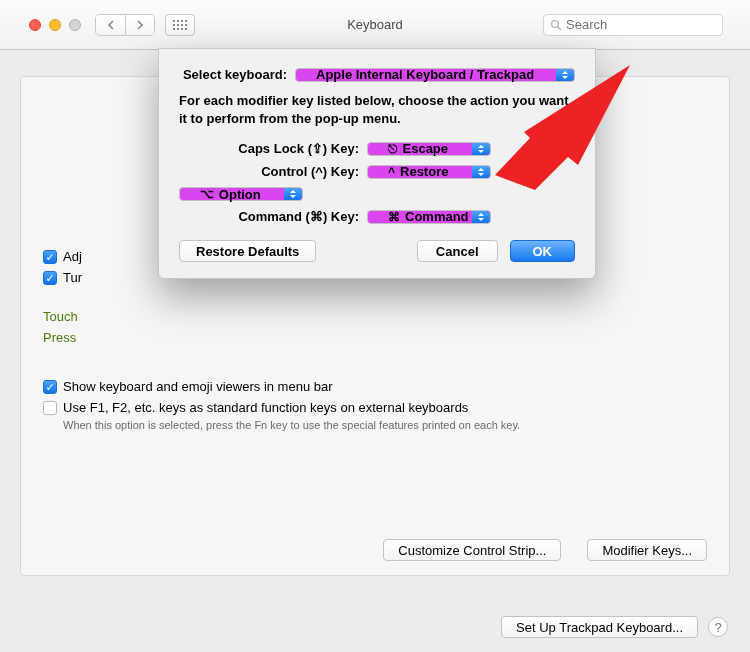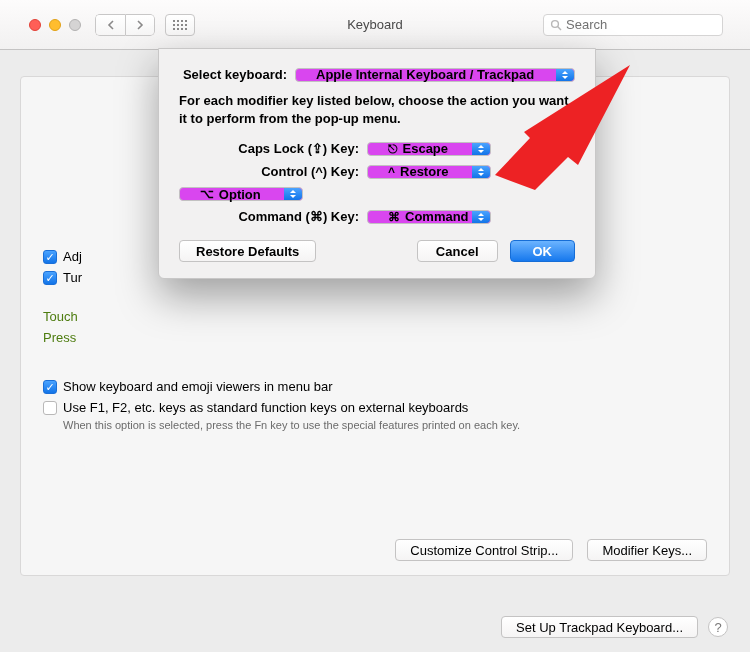--- a/index.html
+++ b/index.html
@@ -65,21 +65,21 @@
     width:14px; height:14px; border-radius:3px;
     border:1px solid #b9b8b8; background:#fff; flex:none;
     display:flex;align-items:center;justify-content:center;
     margin-top:1px;
   }
   .chk.on { background:linear-gradient(#4aa3ff,#1274e8); border-color:#1a6fd8;}
   .chk.on::after{content:"✓"; color:#fff; font-size:11px; line-height:1;}
   .chk-label { color:#000; }
   .hint { font-size:11px; color:#6b6b6b; margin-left:20px; margin-top:-2px; margin-bottom:10px;}
   .stub { color:#4d7c0f; margin-bottom:6px;}
-  .btns-right { position:absolute; right:22px; bottom:14px; display:flex; gap:14px;justify-content:center;}
+  .btns-right { position:absolute; right:22px; bottom:14px; display:flex; gap:26px;justify-content:center;}
   .mac-btn {
     height:22px; padding:0 14px;
     background:linear-gradient(#ffffff,#f5f4f4);
     border:1px solid #c4c3c3; border-radius:4px;
     font-size:13px; color:#000;
     display:flex;align-items:center;justify-content:center;
     white-space:nowrap;
   }
   .footer-row { position:absolute; right:22px; bottom:14px; left:22px; display:flex; justify-content:flex-end; gap:10px; align-items:center;}
   .help {

